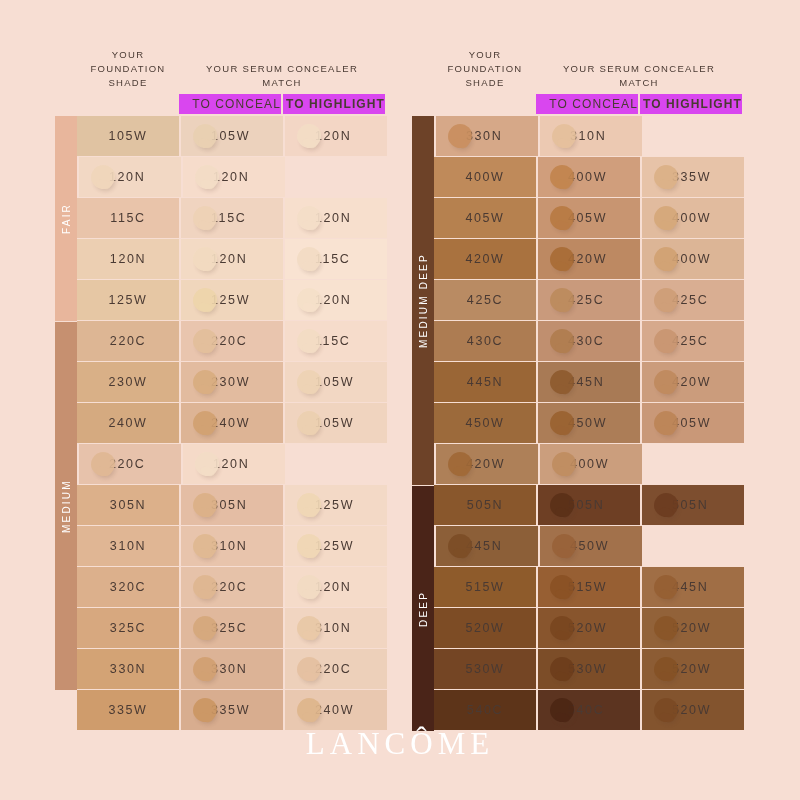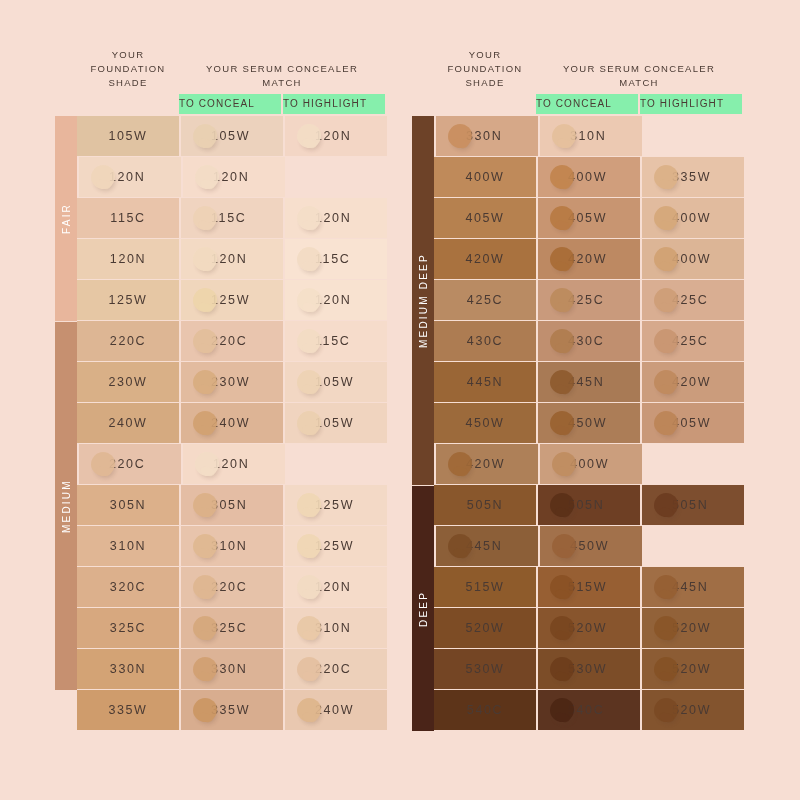--- a/index.html
+++ b/index.html
@@ -60,28 +60,28 @@
     height: 20px;
     margin-bottom: 2px;
   }
   .sub-spacer {
     width: 124px;
     flex: 0 0 124px;
   }
   .sub-cell {
     width: 102px;
     flex: 0 0 102px;
-    text-align: left;
-    font-size: 10px;
+    text-align: right;
+    font-size: 12px;
     letter-spacing: 1.1px;
     color: #4a3a33;
     line-height: 20px;
-    background: #86efac;
-  }
-  .sub-cell.second { margin-left: 2px; }
+    background: #d946ef;
+  }
+  .sub-cell.second { margin-left: 2px; font-weight: bold; }
 
   .grid {
     display: flex;
   }
   .group-col {
     width: 22px;
     flex: 0 0 22px;
     display: flex;
     flex-direction: column;
   }
@@ -535,13 +535,14 @@
             </div>
             <div class="cell gap swatchcell" style="background: rgb(131, 84, 46);">
               <span class="smear" style="background: rgb(123, 74, 36);"></span>
               <span>520W</span>
             </div>
           </div>
         </div>
     </div>
   </div>
 
+  <div class="brand">LANCÔME</div>
 </div>
 
 </body></html>

